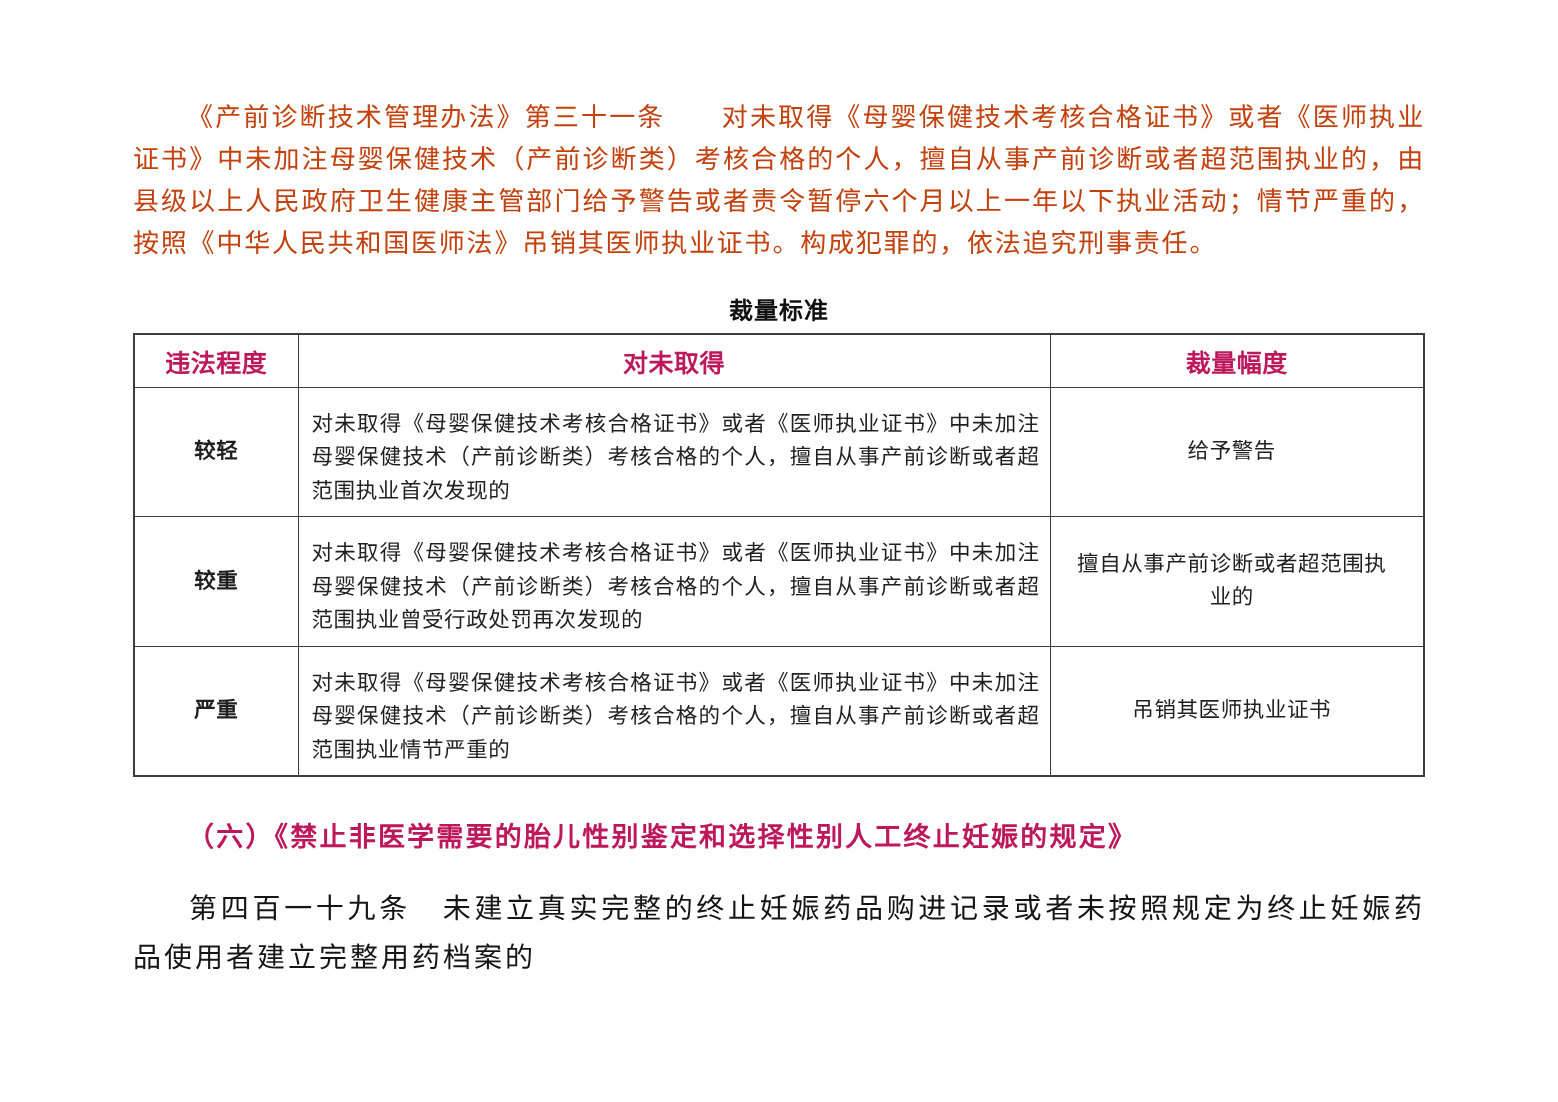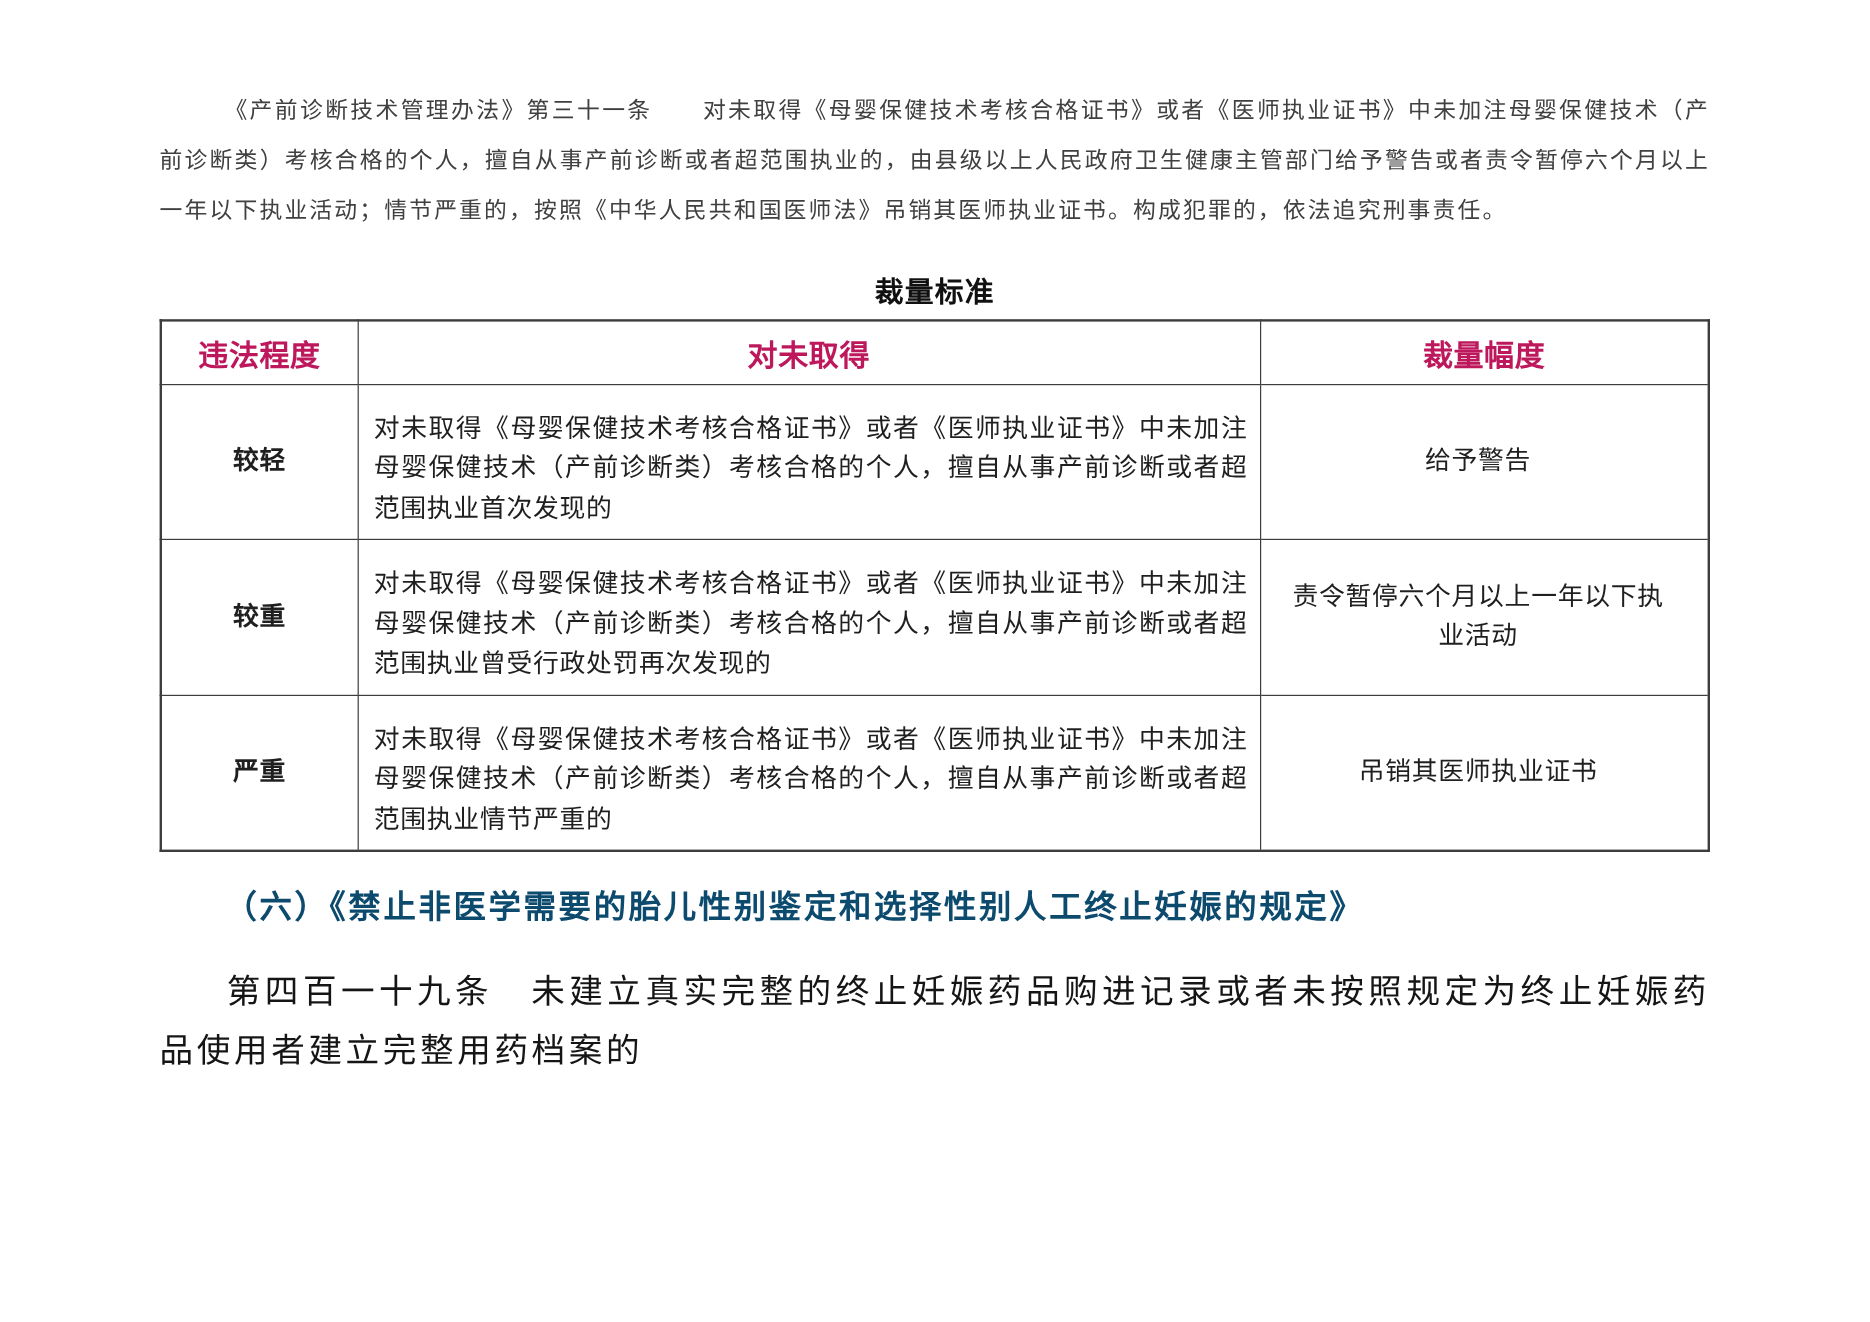--- a/index.html
+++ b/index.html
@@ -20,27 +20,27 @@
 
   .content {
     position: absolute;
     left: 133px;
     top: 0;
     width: 1292px;
   }
 
   
   .intro {
-    margin-top: 72px;
-    font-size: 19px;
+    margin-top: 97px;
+    font-size: 26px;
     line-height: 42px;
     letter-spacing: 1.8px;
     text-align: justify;
     text-indent: 54px;
-    color: #404040;
+    color: #c2410c;
   }
 
   
   .table-title {
     margin-top: 26px;
     text-align: center;
     font-family: "Liberation Sans", "DejaVu Sans", sans-serif;
     font-weight: 700;
     font-size: 24px;
     letter-spacing: 1px;
@@ -90,26 +90,26 @@
     text-align: justify;
   }
   td.range {
     padding: 8px 28px 8px 18px;
     text-align: center;
   }
   tr.body-row { height: 100px; }
 
   
   .section-heading {
-    margin-top: 24px;
+    margin-top: 38px;
     font-size: 27px;
     font-weight: 700;
     letter-spacing: 2.2px;
     text-indent: 54px;
-    color: #0c4a6e;
+    color: #be185d;
   }
 
   
   .article {
     margin-top: 30px;
     font-size: 28px;
     font-weight: 400;
     line-height: 49px;
     letter-spacing: 3px;
     text-align: justify;
@@ -157,21 +157,21 @@
       </thead>
       <tbody>
         <tr class="body-row">
           <td class="degree">较轻</td>
           <td class="circ">对未取得《母婴保健技术考核合格证书》或者《医师执业证书》中未加注母婴保健技术（产前诊断类）考核合格的个人，擅自从事产前诊断或者超范围执业首次发现的</td>
           <td class="range">给予警告</td>
         </tr>
         <tr class="body-row">
           <td class="degree">较重</td>
           <td class="circ">对未取得《母婴保健技术考核合格证书》或者《医师执业证书》中未加注母婴保健技术（产前诊断类）考核合格的个人，擅自从事产前诊断或者超范围执业曾受行政处罚再次发现的</td>
-          <td class="range">责令暂停六个月以上一年以下执业活动</td>
+          <td class="range">擅自从事产前诊断或者超范围执业的</td>
         </tr>
         <tr class="body-row">
           <td class="degree">严重</td>
           <td class="circ">对未取得《母婴保健技术考核合格证书》或者《医师执业证书》中未加注母婴保健技术（产前诊断类）考核合格的个人，擅自从事产前诊断或者超范围执业情节严重的</td>
           <td class="range">吊销其医师执业证书</td>
         </tr>
       </tbody>
     </table>
 
     <h3 class="section-heading">（六）《禁止非医学需要的胎儿性别鉴定和选择性别人工终止妊娠的规定》</h3>

